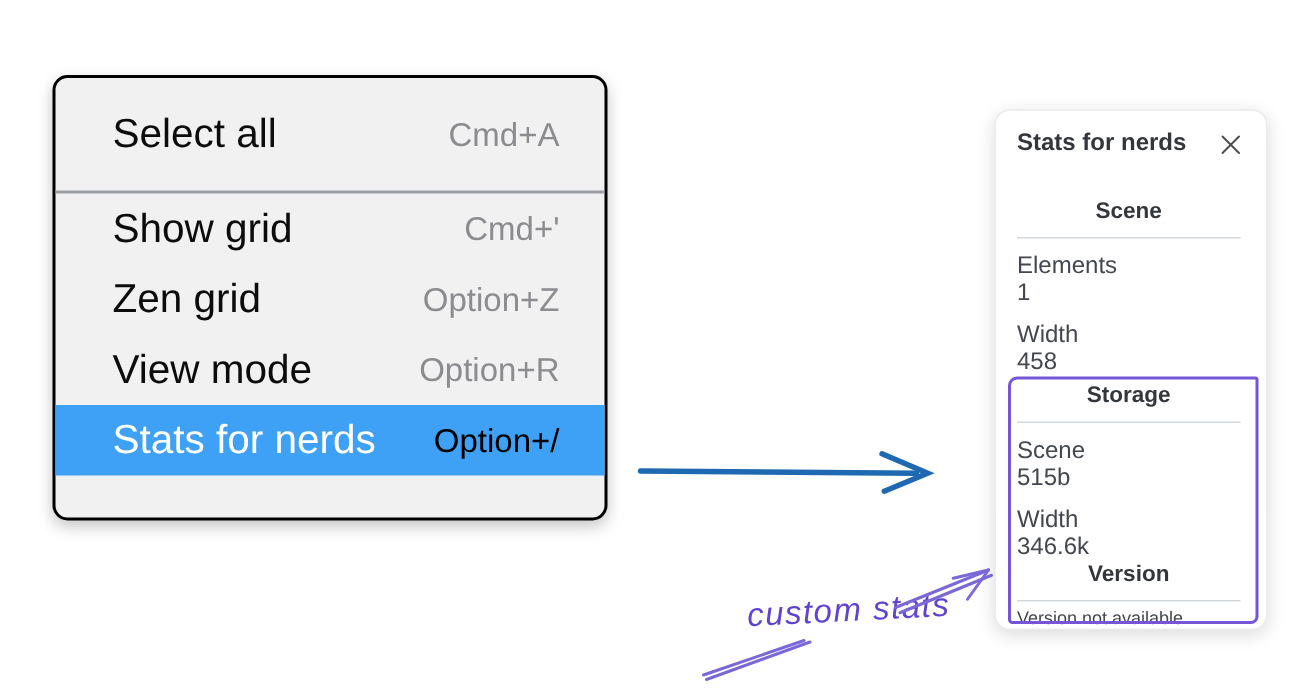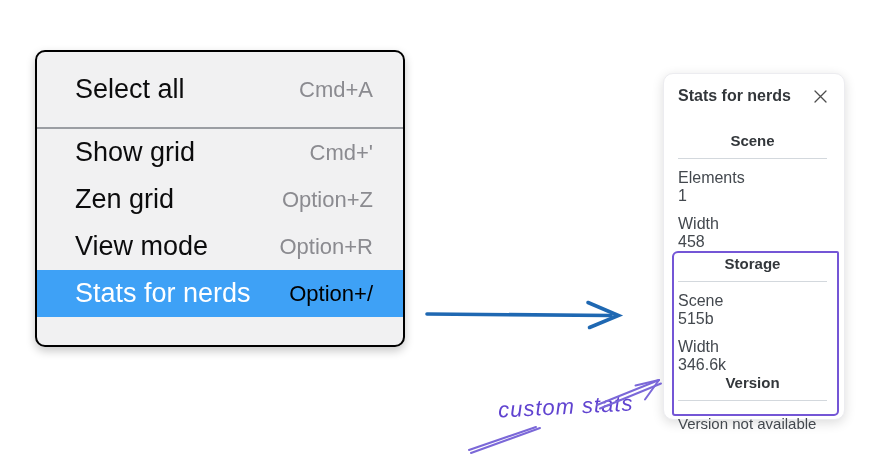--- a/index.html
+++ b/index.html
@@ -28,21 +28,21 @@
          color:#43484e;}
   .panel-header{display:flex;justify-content:space-between;align-items:center;line-height:18px;}
   .panel-title{font-size:16px;font-weight:bold;color:#33373b;}
   .close-btn{background:none;border:none;padding:0;margin:0;cursor:pointer;line-height:0;}
   .sec-heading{text-align:center;font-weight:bold;font-size:15px;color:#33373b;line-height:18px;}
   .sh-scene{margin-top:27px;}
   .sh-storage{margin-top:4px;}
   .sh-version{margin-top:0;}
   .hr{height:0;border:none;border-top:1px solid #d3d8dd;margin:8px 0 0 0;}
   .stat-row{display:flex;justify-content:space-between;font-size:16px;line-height:18px;margin-top:10px;flex-direction:column;}
-  .note{font-size:15px;line-height:18px;margin-top:14px;white-space:nowrap;}
+  .note{font-size:12px;line-height:18px;margin-top:2px;white-space:nowrap;}
 
   
   .purple-box{position:absolute;left:672px;top:251px;width:167px;height:165px;box-sizing:border-box;
               border:2.5px solid #7456d6;border-radius:6px 2px 5px 3px;pointer-events:none;}
   .annotation-text{position:absolute;left:498px;top:394px;font-size:22px;font-style:italic;
                    letter-spacing:1px;color:#6043d0;transform:rotate(-3deg);white-space:nowrap;}
   .overlay{position:absolute;left:0;top:0;width:873px;height:461px;pointer-events:none;}
 </style>
 </head>
 <body>

